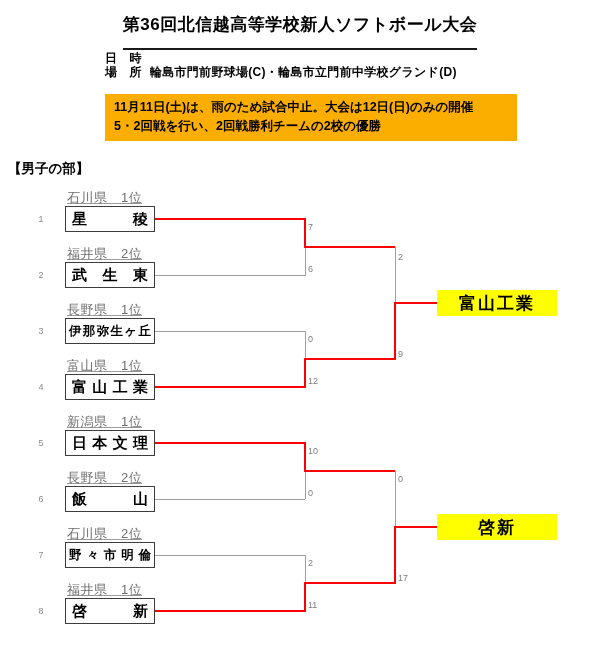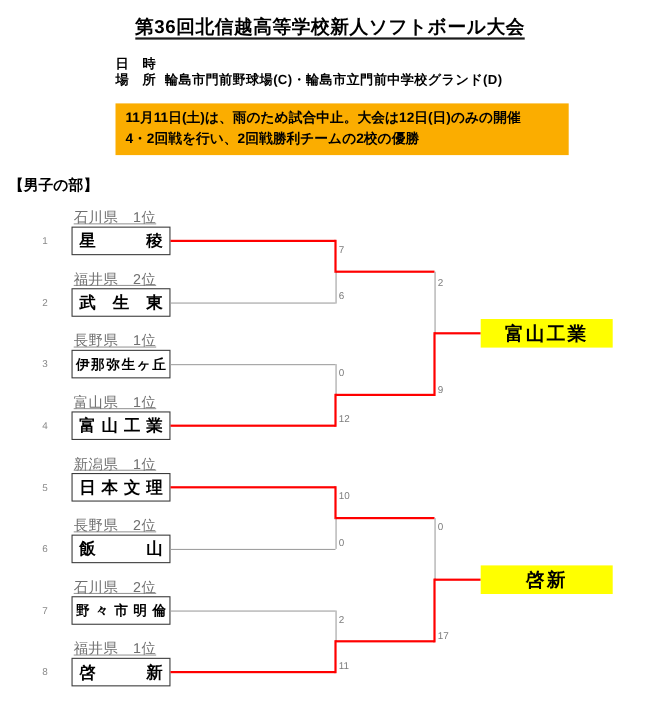--- a/index.html
+++ b/index.html
@@ -2,21 +2,21 @@
 <html><head>
 <meta charset="utf-8">
 <style>
   html,body { margin:0; padding:0; background:#fff; }
   .page {
     position:relative; width:600px; height:657px; background:#ffffff;
     font-family:"Liberation Sans","DejaVu Sans",sans-serif; color:#000; overflow:hidden;
   }
   .title { position:absolute; top:13px; left:0; right:0; text-align:center;
     font-size:17px; font-weight:bold; letter-spacing:0.5px; }
-  .title span { border-bottom:2px solid #1a1a1a; padding-bottom:0; }
+  .title span { border-bottom:2px solid #1a1a1a; padding-bottom:14px; }
   .info { position:absolute; left:105px; top:51px; font-size:12px; font-weight:bold;
     line-height:14px; letter-spacing:0.3px; }
   .info-row { display:flex; gap:8px;text-align:right; }
   .notice { position:absolute; left:105px; top:94px; width:412px; box-sizing:border-box;
     background:#FBAD00; padding:4px 9px 5px 9px; font-size:12.5px; font-weight:bold; line-height:19px; }
   .section { position:absolute; left:8px; top:160px; font-size:13.5px; font-weight:bold; }
   .seed { position:absolute; left:34px; width:14px; text-align:center;
     font-size:9px; line-height:10px; color:#8a8a8a; }
   .region { position:absolute; left:67px; font-size:13px; line-height:10px; color:#6f6f6f;
     border-bottom:1px solid #9a9a9a; letter-spacing:0.5px; white-space:nowrap;text-align:center; }
@@ -44,21 +44,21 @@
       <span>日　時</span>
     </div>
     <div class="info-row">
       <span>場　所</span>
       <span>輪島市門前野球場(C)・輪島市立門前中学校グランド(D)</span>
     </div>
   </div>
 
   <div class="notice">
     <div>11月11日(土)は、雨のため試合中止。大会は12日(日)のみの開催</div>
-    <div>4・2回戦を行い、2回戦勝利チームの2校の優勝</div>
+    <div>5・2回戦を行い、2回戦勝利チームの2校の優勝</div>
   </div>
 
   <div class="section">【男子の部】</div>
 
   <div class="seed" style="top:214px">1</div>
   <div class="region" style="top:193px">石川県　1位</div>
   <div class="tbox" style="top:206px">
       <span>星</span>
       <span>稜</span>
     </div>

